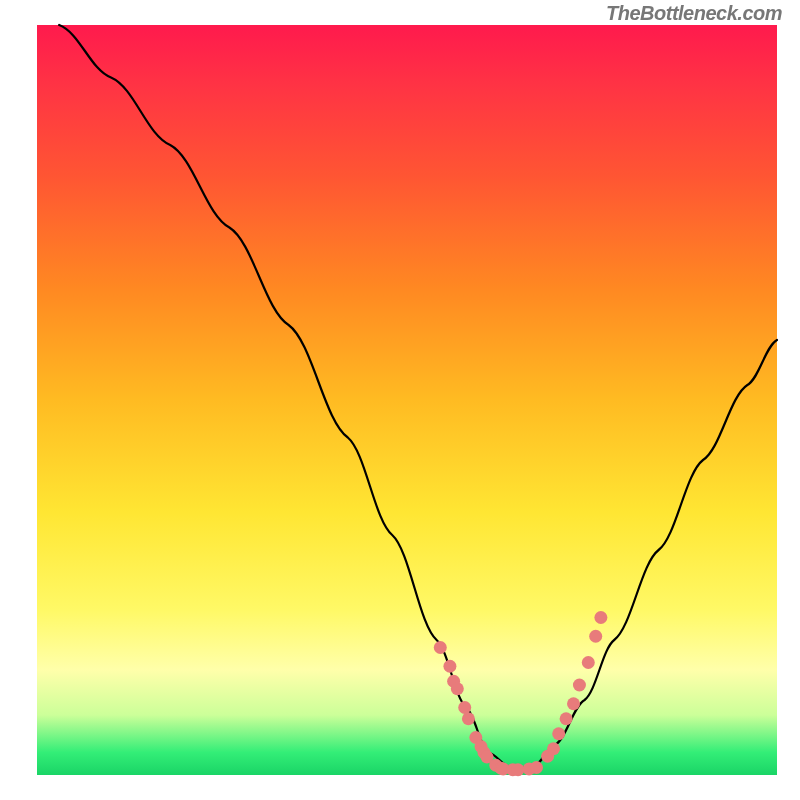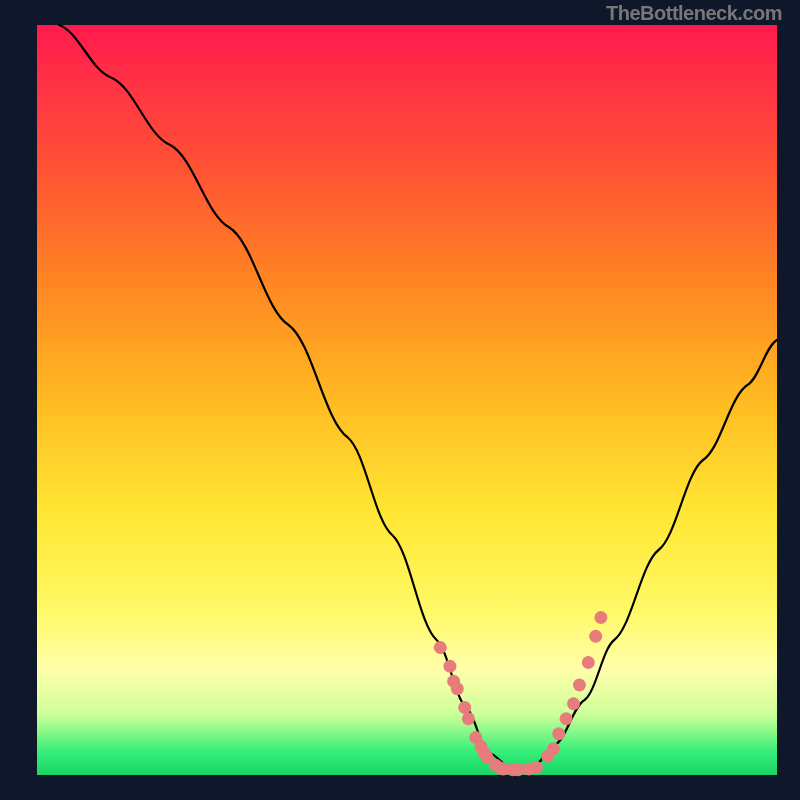--- a/index.html
+++ b/index.html
@@ -9,21 +9,22 @@
     height: 800px;
     background: #000;
     overflow: hidden;
   }
   .frame {
     position: absolute;
     left: 0;
     top: 0;
     width: 800px;
     height: 800px;
-    background: #0f172a;
+    background: #ffffff;
+    font-style: italic;
   }
   .plot-area {
     position: absolute;
     background: linear-gradient(to bottom,
       #ff1a4d 0%,
       #ff3344 8%,
       #ff5533 20%,
       #ff8822 35%,
       #ffbb22 50%,
       #ffe633 65%,

